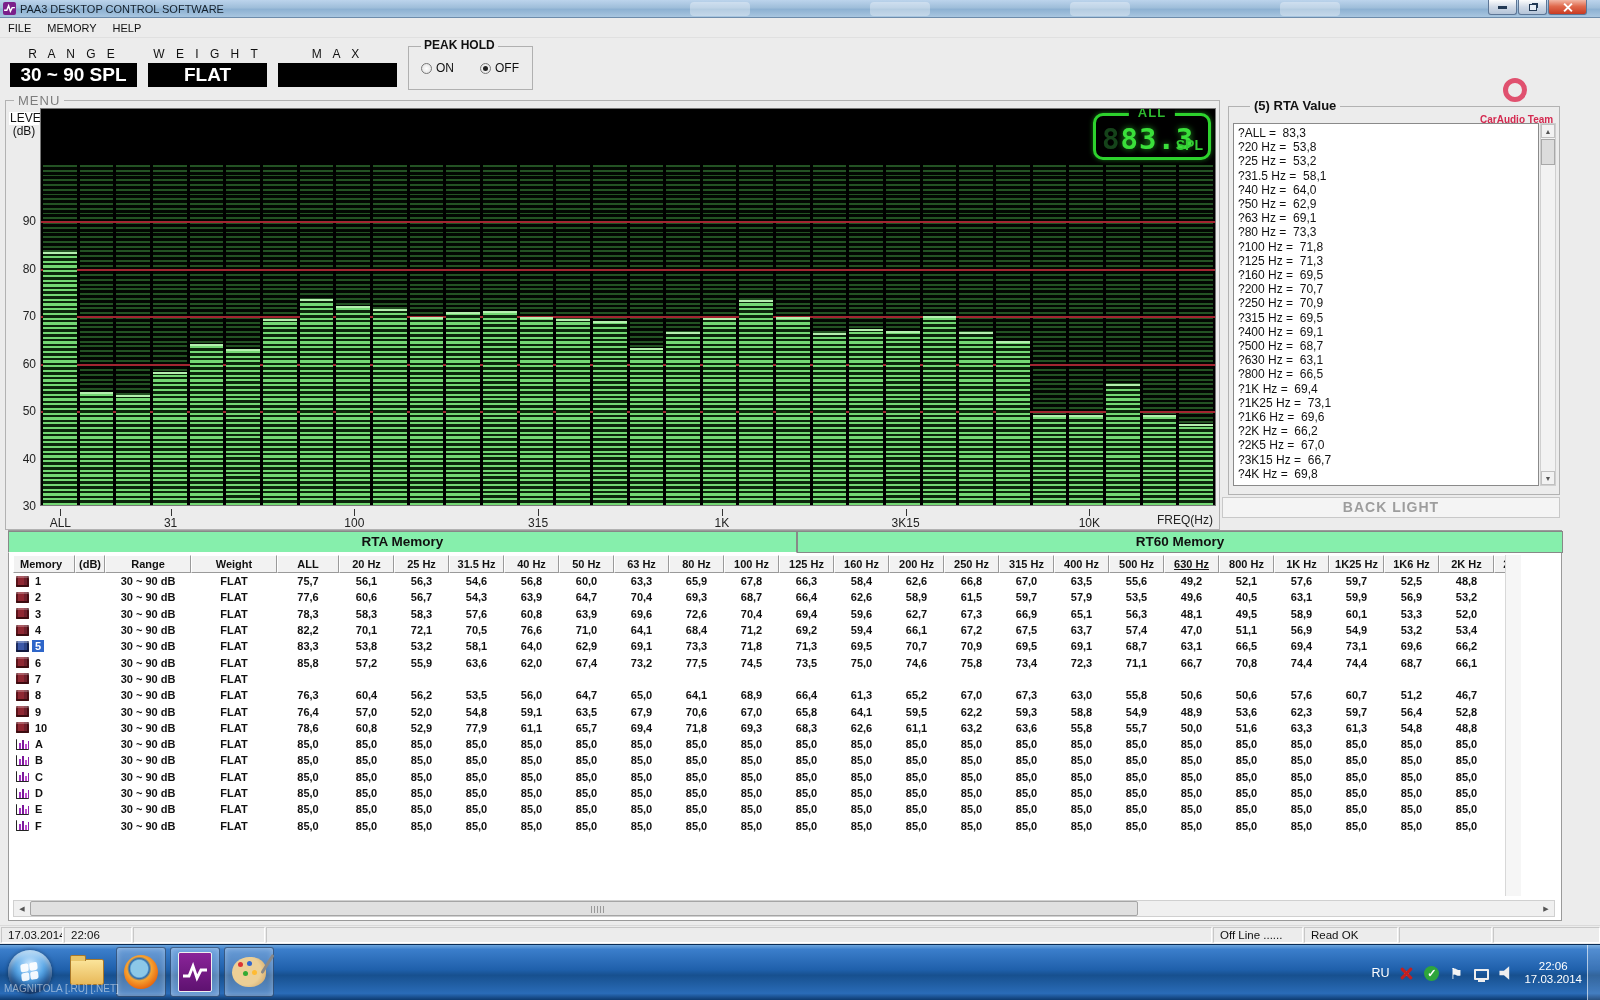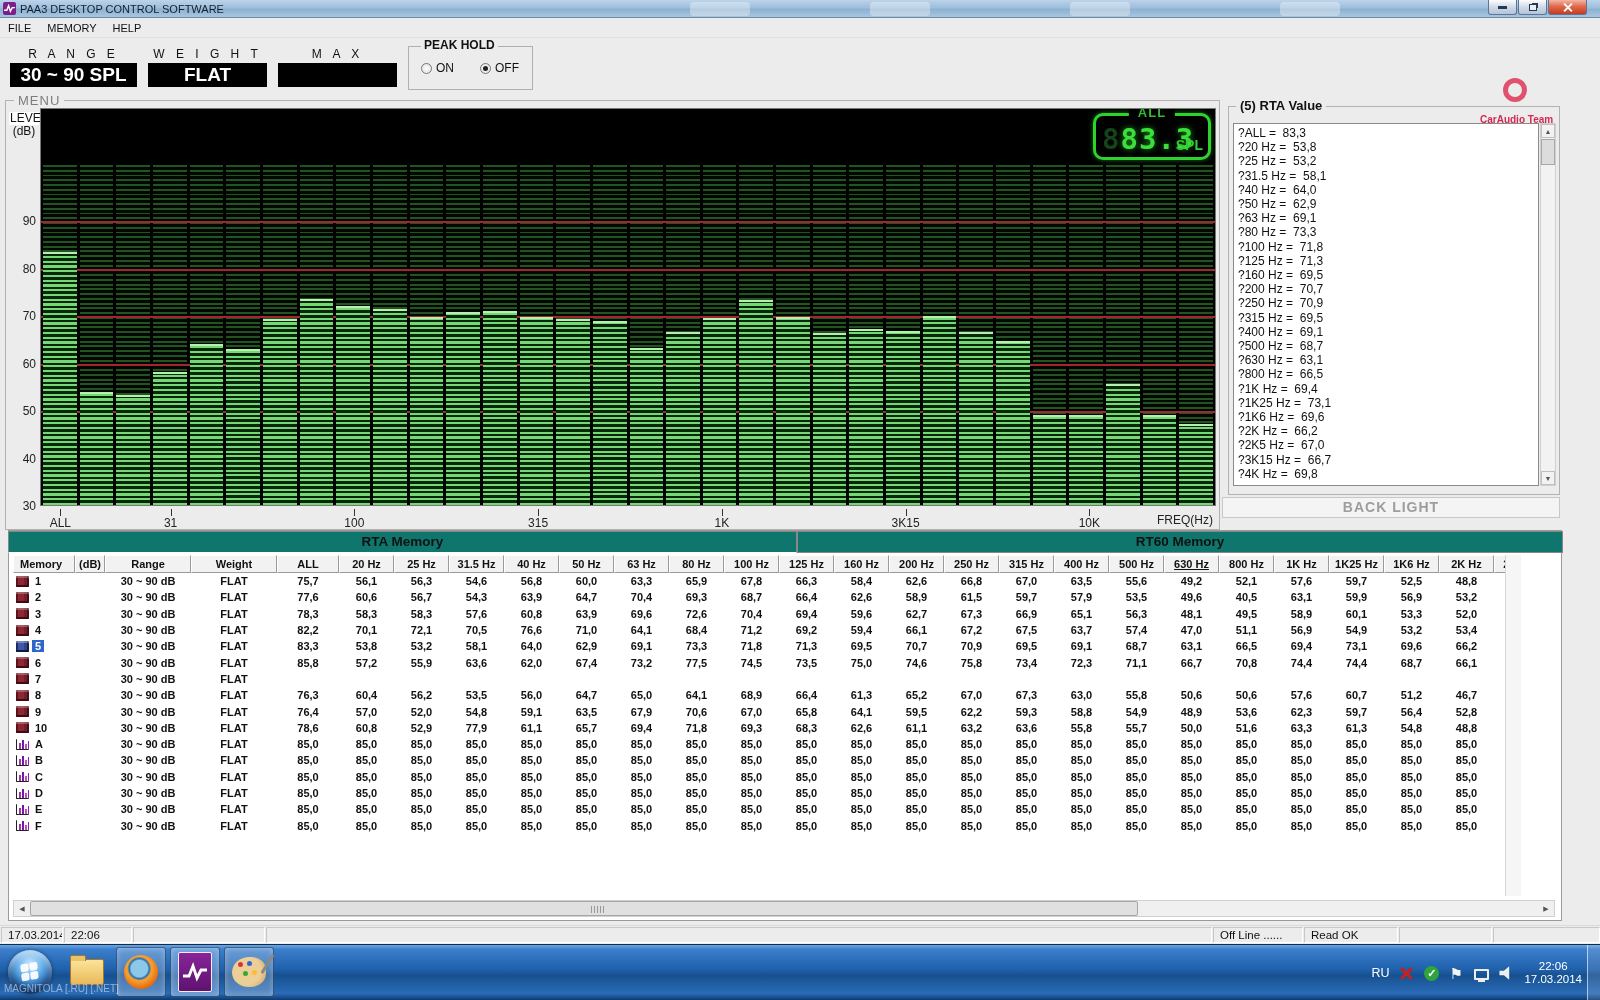--- a/index.html
+++ b/index.html
@@ -59,30 +59,30 @@
 .spl .digits{position:absolute;left:6px;top:6px;font-family:"DejaVu Sans Mono",monospace;font-weight:bold;font-size:29px;color:#3ae03a;letter-spacing:1px;text-shadow:0 0 6px rgba(60,255,60,.6)}
 .spl .ghost{color:#15431a;text-shadow:none}
 .spl .unit{position:absolute;right:5px;bottom:4px;font-size:14px;font-weight:bold;color:#33cc33}
 .xaxis{position:absolute;left:0;top:407px;width:1213px;height:21px}
 .xt{position:absolute;top:1px;width:1px;height:7px;background:#333}
 .xl{position:absolute;top:8px;transform:translateX(-50%);font-size:12px;color:#222}
 .freq{position:absolute;right:6px;top:5px;font-size:12px;color:#222}
 
 
 .rta-box{position:absolute;left:1228px;top:106px;width:332px;height:389px;border:1px solid #b2b2b2}
-.rta-box .gb-label{position:absolute;left:7px;top:-9px;background:#ececec;padding:0 4px;font-size:13px;font-weight:bold}
+.rta-box .gb-label{position:absolute;left:21px;top:-9px;background:#ececec;padding:0 4px;font-size:13px;font-weight:bold}
 .rta-list{position:absolute;left:4px;top:16px;right:20px;bottom:8px;background:#fff;border:1px solid #8a8a8a;font-size:12px;line-height:14.2px;white-space:pre;padding:2px 0 0 4px;overflow:hidden}
 .vscroll{position:absolute;right:3px;top:16px;bottom:8px;width:16px;background:#f2f2f2;border:1px solid #cfcfcf}
 .sbtn{position:absolute;left:0;width:14px;height:14px;background:#f2f2f2;color:#555;font-size:7px;text-align:center;line-height:14px;border:1px solid #c0c0c0}
 .vthumb{position:absolute;left:0;top:15px;width:14px;height:26px;background:#dcdcdc;border:1px solid #a8a8a8}
 .backlight{position:absolute;left:1222px;top:497px;width:338px;height:21px;background:#f4f4f4;border:1px solid #c8c8c8;color:#9d9d9d;font-size:14px;font-weight:bold;text-align:center;line-height:19px;letter-spacing:1px}
 
 
 .memsec{position:absolute;left:8px;top:530px;width:1554px;height:391px;background:#fff;border:1px solid #9a9a9a}
-.tab{position:absolute;top:0;height:22px;border:1px solid #888;background:#0f766e;font-size:13.5px;font-weight:bold;text-align:center;line-height:20px}
+.tab{position:absolute;top:0;height:22px;border:1px solid #888;background:#86efac;font-size:13.5px;font-weight:bold;text-align:center;line-height:20px}
 .tab.rta{left:-1px;width:789px;border-bottom-color:#fff}
 .tab.rt60{left:788px;width:766px}
 .tblwrap{position:absolute;left:4px;top:24px;width:1492px;overflow:hidden}
 .hrow{display:flex}
 .hcell{height:18px;background:#f2f2f2;border-top:1px solid #fff;border-left:1px solid #fff;border-right:1px solid #9a9a9a;border-bottom:1px solid #9a9a9a;font-weight:bold;text-align:center;line-height:16px;flex:0 0 auto}
 .hcell.first{text-align:left;padding-left:6px}
 .drow{display:flex;height:16.3px;align-items:center}
 .dcell{flex:0 0 auto;text-align:center;font-weight:bold;font-size:11px}
 .dcell.lab{display:flex;align-items:center;text-align:left;padding-left:3px;gap:3px}
 .mlabel{padding:0 3px}

